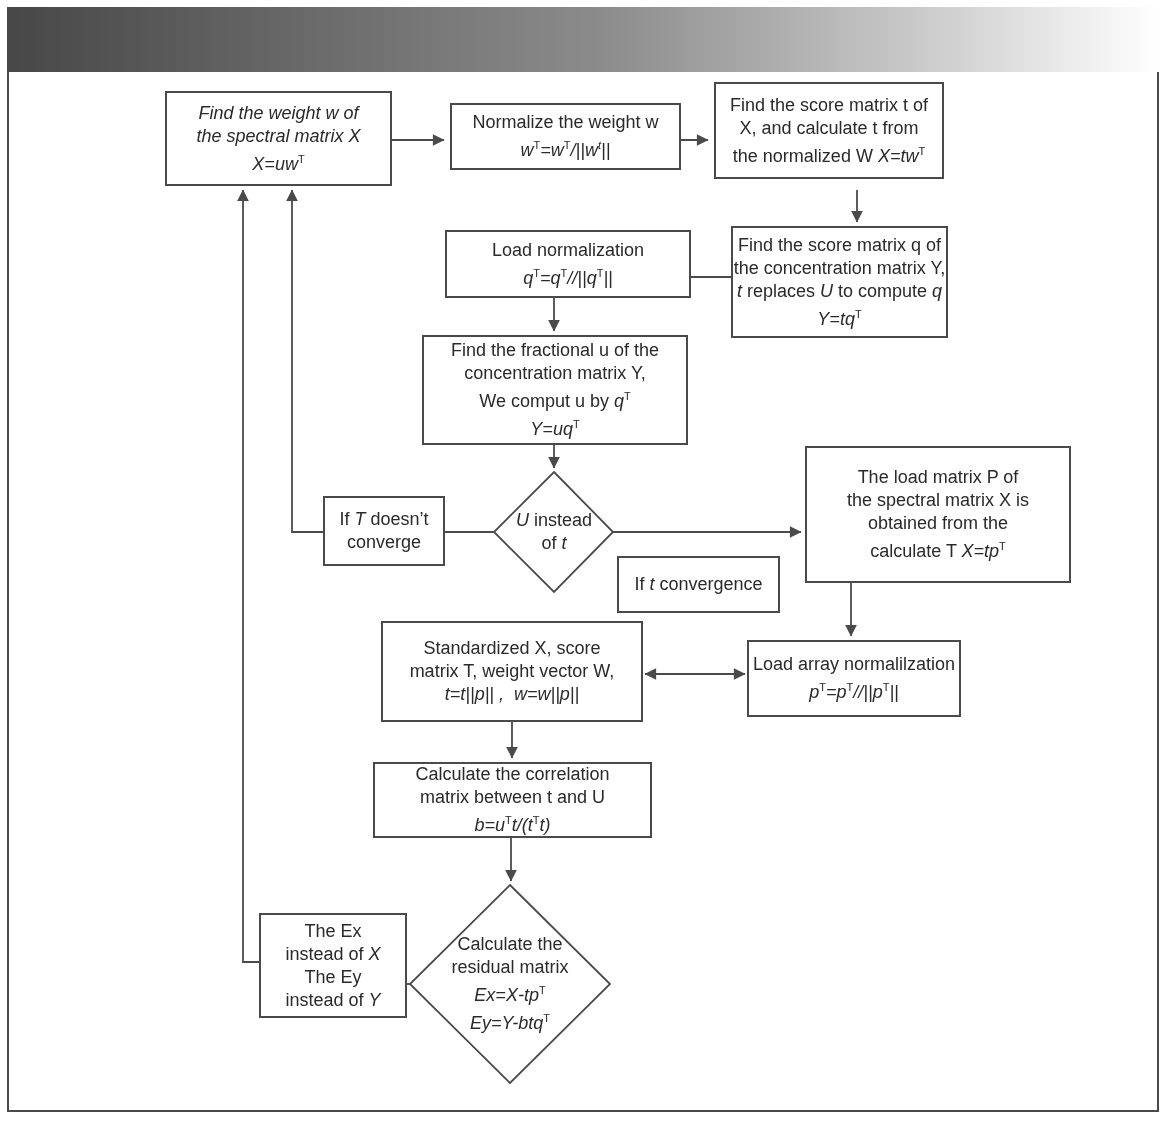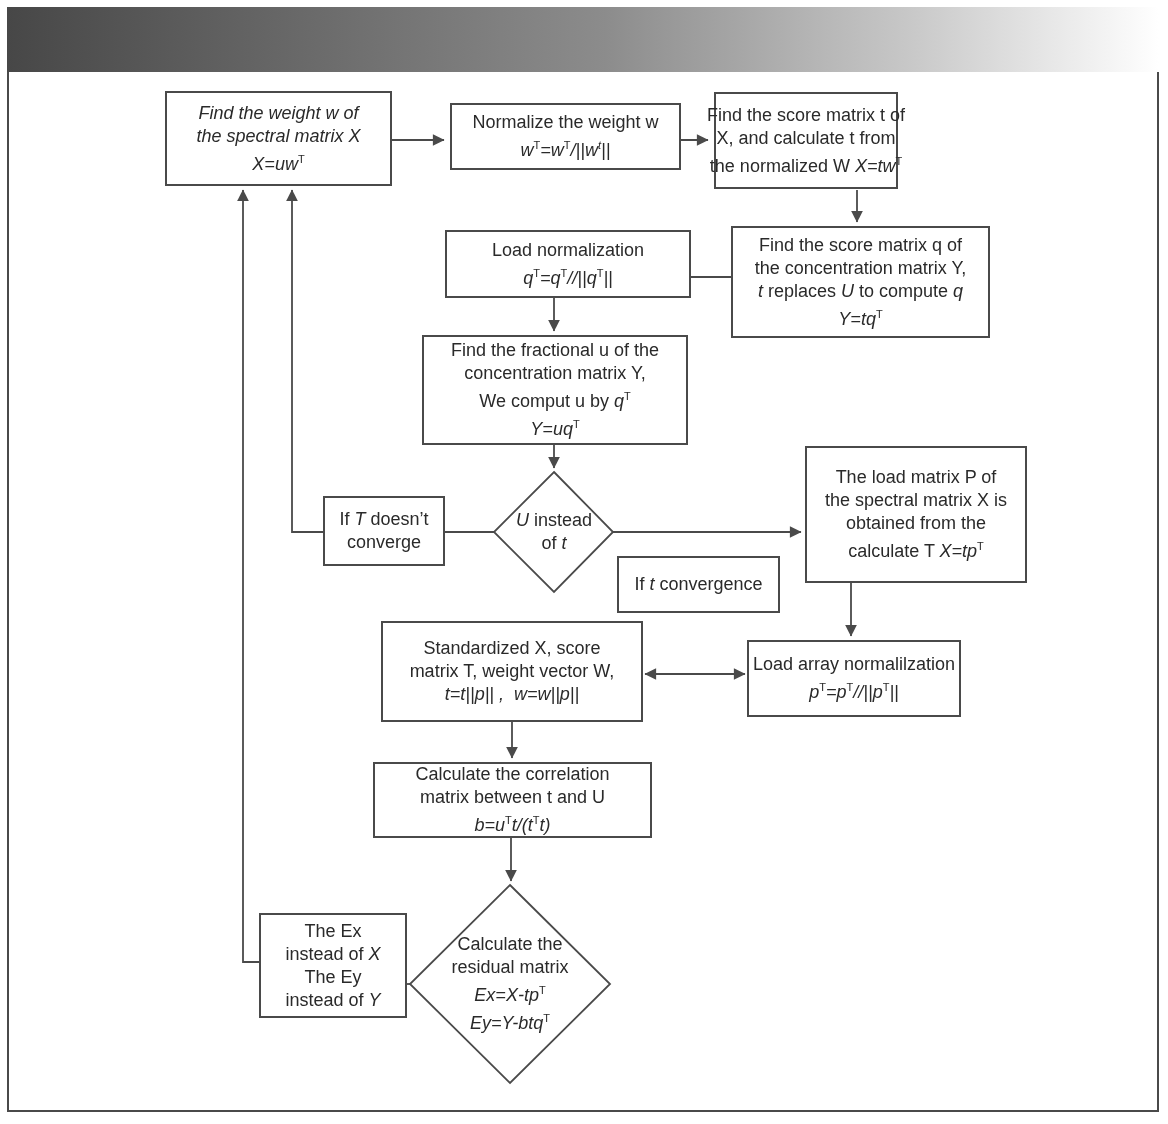--- a/index.html
+++ b/index.html
@@ -56,27 +56,27 @@
       <div class="line"><span class="it">Find the weight w of</span></div>
       <div class="line"><span class="it">the spectral matrix X</span></div>
       <div class="line"><span class="it">X=uw</span><span class="sup">T</span></div>
     </div>
 
   <div class="node" style="left:450px;top:103px;width:231px;height:67px">
       <div class="line"><span>Normalize the weight w</span></div>
       <div class="line"><span class="it">w</span><span class="sup">T</span><span class="it">=w</span><span class="sup">T</span><span class="it">/||</span><span class="it">w</span><span class="it sup">t</span><span class="it">||</span></div>
     </div>
 
-  <div class="node" style="left:714px;top:92px;width:184px;height:97px">
+  <div class="node" style="left:714px;top:82px;width:230px;height:97px">
       <div class="line"><span>Find the score matrix t of</span></div>
       <div class="line"><span>X, and calculate t from</span></div>
       <div class="line"><span>the normalized W </span><span class="it">X=tw</span><span class="sup">T</span></div>
     </div>
 
-  <div class="node" style="left:731px;top:226px;width:259px;height:112px">
+  <div class="node" style="left:731px;top:226px;width:217px;height:112px">
       <div class="line"><span>Find the score matrix q of</span></div>
       <div class="line"><span>the concentration matrix Y,</span></div>
       <div class="line"><span class="it">t</span><span> replaces </span><span class="it">U</span><span> to compute </span><span class="it">q</span></div>
       <div class="line"><span class="it">Y=tq</span><span class="sup">T</span></div>
     </div>
 
   <div class="node" style="left:445px;top:230px;width:246px;height:68px">
       <div class="line"><span>Load normalization</span></div>
       <div class="line"><span class="it">q</span><span class="sup">T</span><span class="it">=q</span><span class="sup">T</span><span class="it">//||</span><span class="it">q</span><span class="sup">T</span><span class="it">||</span></div>
     </div>
@@ -95,21 +95,21 @@
 
   <div class="node" style="left:323px;top:496px;width:122px;height:70px">
       <div class="line"><span>If </span><span class="it">T</span><span> doesn’t</span></div>
       <div class="line"><span>converge</span></div>
     </div>
 
   <div class="node" style="left:617px;top:556px;width:163px;height:57px">
       <div class="line"><span>If </span><span class="it">t</span><span> convergence</span></div>
     </div>
 
-  <div class="node" style="left:805px;top:446px;width:222px;height:137px">
+  <div class="node" style="left:805px;top:446px;width:266px;height:137px">
       <div class="line"><span>The load matrix P of</span></div>
       <div class="line"><span>the spectral matrix X is</span></div>
       <div class="line"><span>obtained from the</span></div>
       <div class="line"><span>calculate T </span><span class="it">X=tp</span><span class="sup">T</span></div>
     </div>
 
   <div class="node" style="left:747px;top:640px;width:214px;height:77px">
       <div class="line"><span>Load array normalilzation</span></div>
       <div class="line"><span class="it">p</span><span class="sup">T</span><span class="it">=p</span><span class="sup">T</span><span class="it">//||</span><span class="it">p</span><span class="sup">T</span><span class="it">||</span></div>
     </div>

